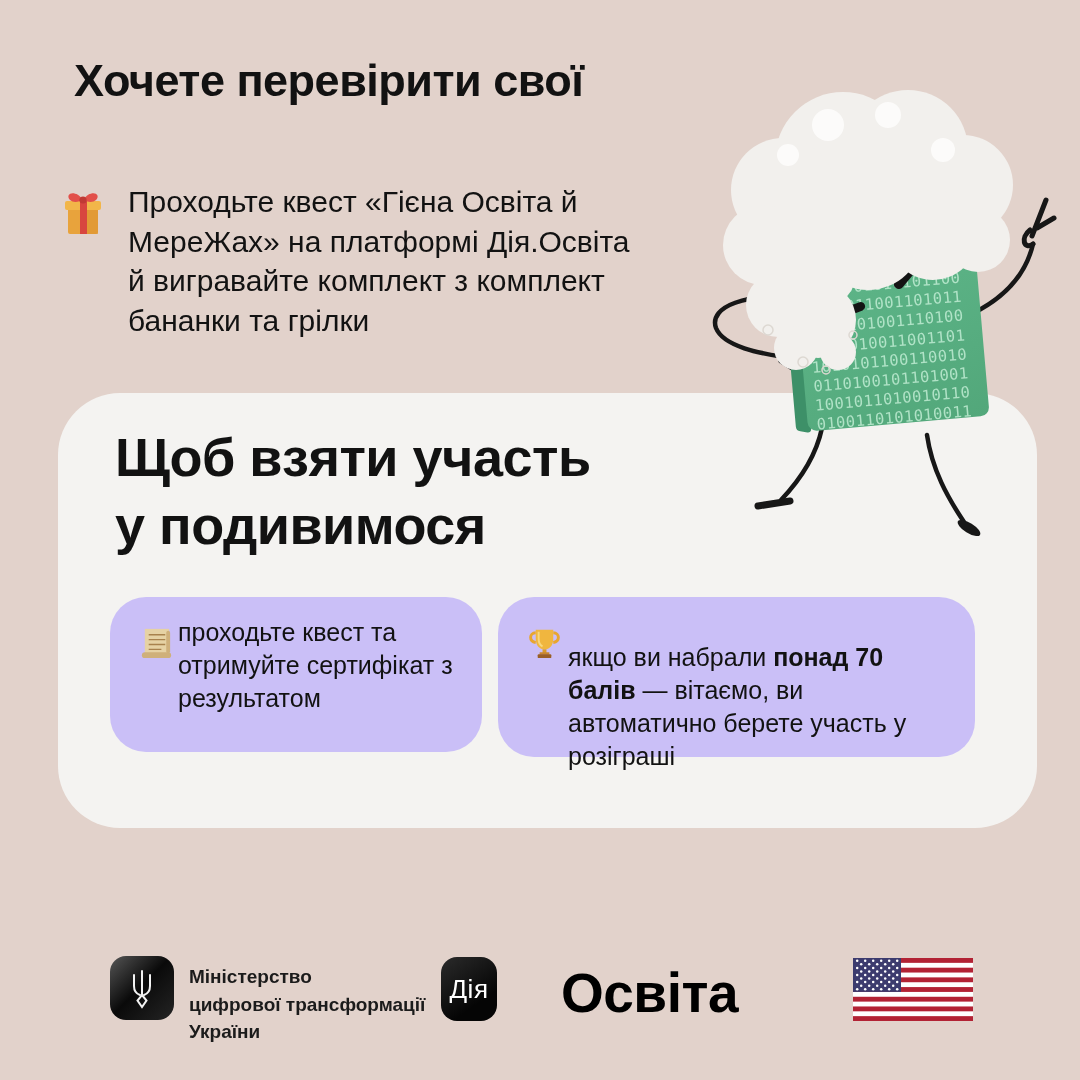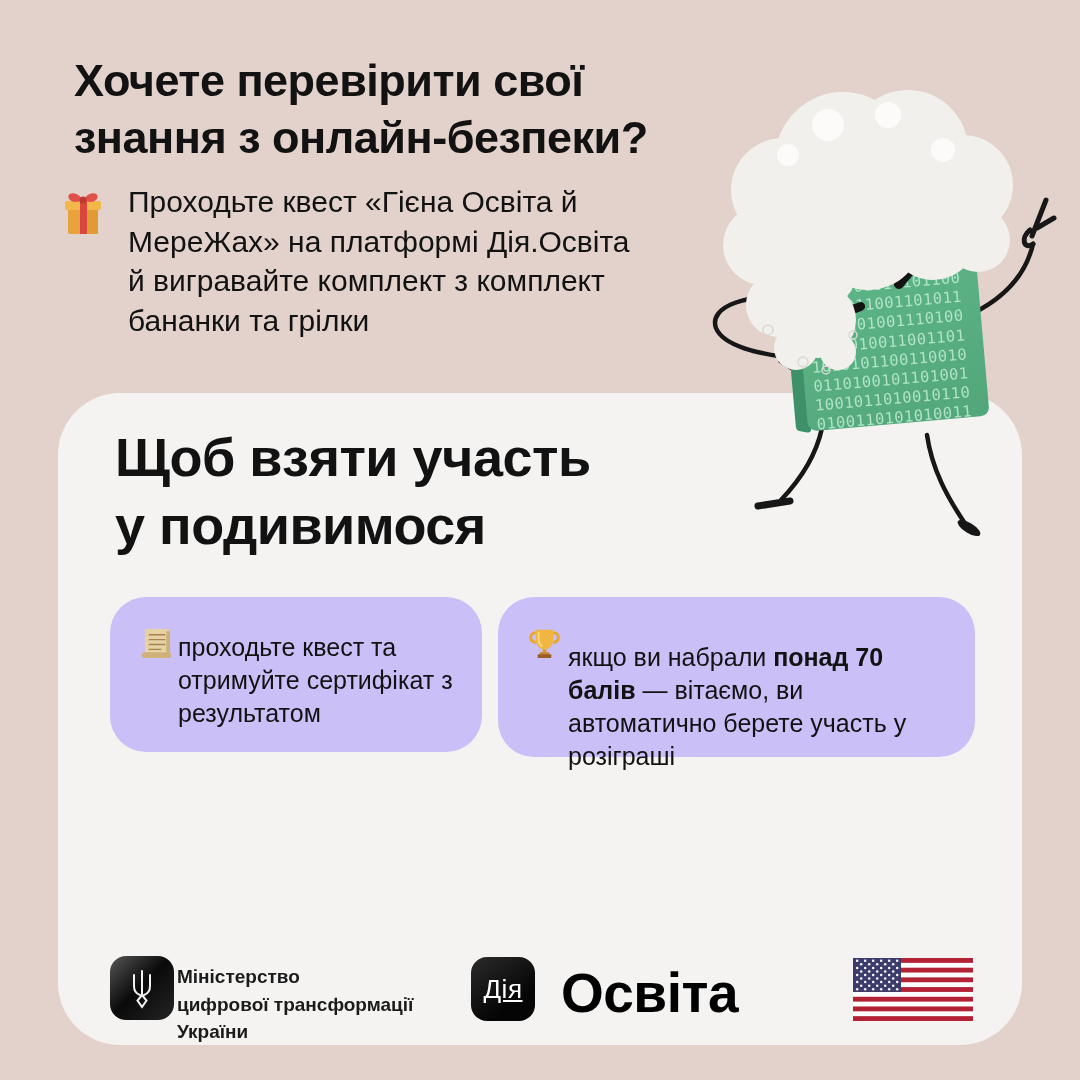--- a/index.html
+++ b/index.html
@@ -28,60 +28,59 @@
   .soap-side{position:absolute;left:-12px;top:8px;width:15px;height:244px;background:#3d9068;border-radius:4px;transform:skewY(14deg);}
   .soap-face{position:absolute;left:0;top:0;right:0;bottom:0;background:linear-gradient(160deg,#63bc8f,#52a77a);border-radius:9px;overflow:hidden;}
   .soap-binary{
     padding:7px 9px;font-family:"DejaVu Sans Mono",monospace;
     font-size:15.5px;line-height:19.2px;color:rgba(199,240,216,.8);letter-spacing:.4px;white-space:nowrap;
   }
   .face{position:absolute;left:0;top:0;z-index:5;}
   .foam{position:absolute;left:28px;top:2px;z-index:3;}
 
   
-  .card{position:absolute;left:58px;top:393px;width:964px;height:652px;background:#f4f3f1;border-radius:62px;}
+  .card{position:absolute;left:58px;top:393px;width:964px;height:435px;background:#f4f3f1;border-radius:62px;padding-left:15px;}
   .card-title{
     position:absolute;left:57px;top:30px;margin:0;
     font-size:54px;line-height:68px;font-weight:700;letter-spacing:-.5px;
   }
   .tile{position:absolute;background:#cabff7;border-radius:36px;}
   .tile1{left:52px;top:204px;width:372px;height:155px;}
   .tile2{left:440px;top:204px;width:477px;height:160px;}
   .tile3{left:52px;top:379px;width:864px;height:100px;}
   .tile .icon{position:absolute;left:28px;top:28px;width:37px;height:37px;}
   .tile .txt{position:absolute;margin:0;font-size:25px;line-height:33px;font-weight:500;}
-  .tile1 .txt{left:68px;top:34px;width:300px;}
+  .tile1 .txt{left:68px;top:19px;width:300px;}
   .tile2 .txt{left:70px;top:24px;width:388px;margin-top:20px;}
   .tile3 .txt{left:72px;top:26px;width:775px;}
   .tile .txt b{font-weight:700;}
 
   
   .min-logo{
     position:absolute;left:110px;top:956px;width:64px;height:64px;border-radius:16px;
     background:linear-gradient(135deg,#565656 0%,#0a0a0a 48%,#242424 100%);
     display:flex;align-items:center;justify-content:center;
   }
-  .min-text{position:absolute;left:177px;top:963px;font-size:19px;line-height:27.5px;font-weight:700;color:#1b1b1b;}
+  .min-text{position:absolute;left:189px;top:963px;font-size:19px;line-height:27.5px;font-weight:700;color:#1b1b1b;}
   .diia-badge{
-    position:absolute;left:471px;top:957px;width:64px;height:64px;border-radius:16px;
+    position:absolute;left:441px;top:957px;width:56px;height:64px;border-radius:16px;
     background:linear-gradient(145deg,#2b2b2b,#050505 70%);
     display:flex;align-items:center;justify-content:center;
-    color:#fff;font-size:26px;font-weight:500;letter-spacing:.5px;text-decoration:underline;
+    color:#fff;font-size:26px;font-weight:500;letter-spacing:.5px;
   }
   .osvita{position:absolute;left:561px;top:961px;font-size:55px;font-weight:600;letter-spacing:-.5px;color:#000000;}
   .flag{position:absolute;left:853px;top:958px;}
 </style>
 </head>
 <body>
 
 <div class="canvas">
 
   <h1 class="title">
     <span class="ln">Хочете перевірити свої</span>
-    <span class="ln">знання з онлайн-безпеки?</span>
   </h1>
 
   <span class="promo-icon">
     <svg width="54" height="54" viewBox="0 0 54 54">
       <rect x="12" y="22" width="30" height="26" rx="2" fill="#e8a33c"></rect>
       <rect x="28" y="22" width="14" height="26" fill="#dd9430" opacity=".6"></rect>
       <rect x="9" y="15" width="36" height="9" rx="2" fill="#f2b649"></rect>
       <rect x="24" y="15" width="7" height="33" fill="#d8463f"></rect>
       <path d="M27,14 C20,3 8,7 14,14 C17,17 23,16 27,14 Z" fill="#e2504a"></path>
       <path d="M27,14 C34,3 46,7 40,14 C37,17 31,16 27,14 Z" fill="#e2504a"></path>

